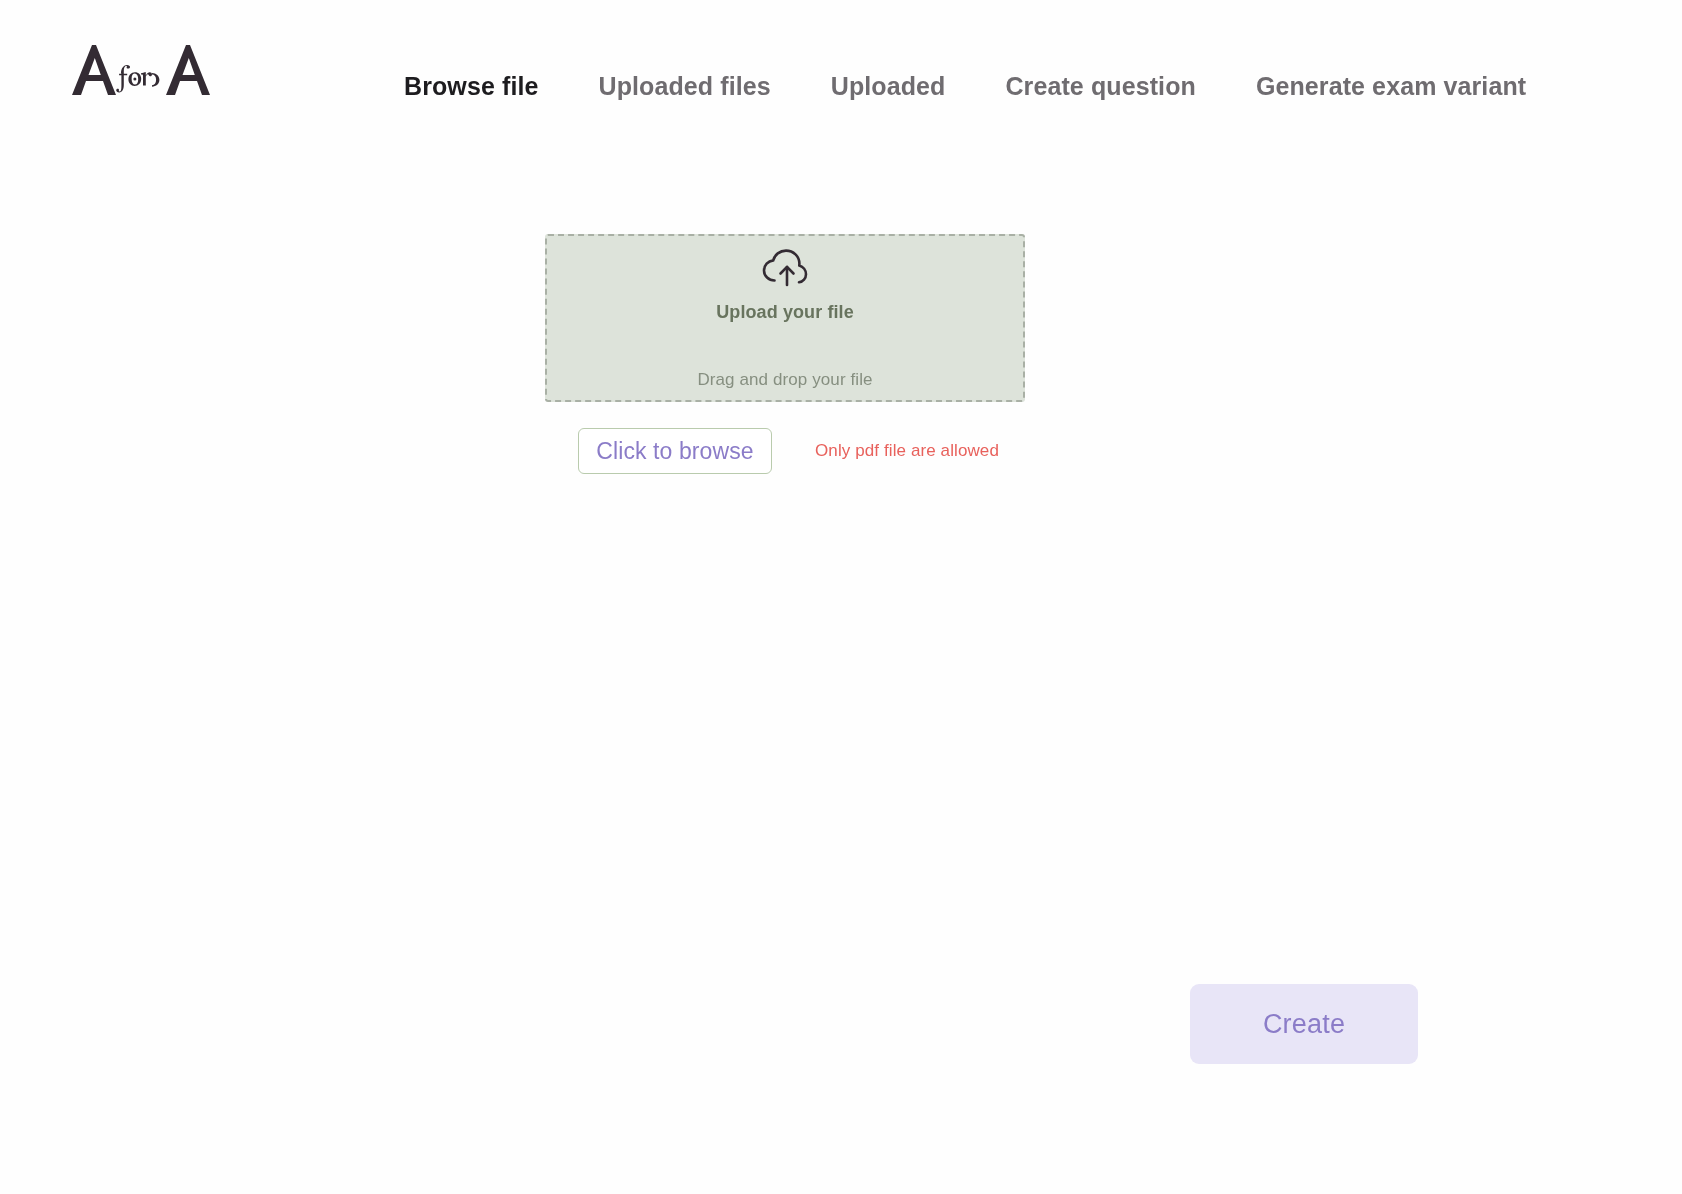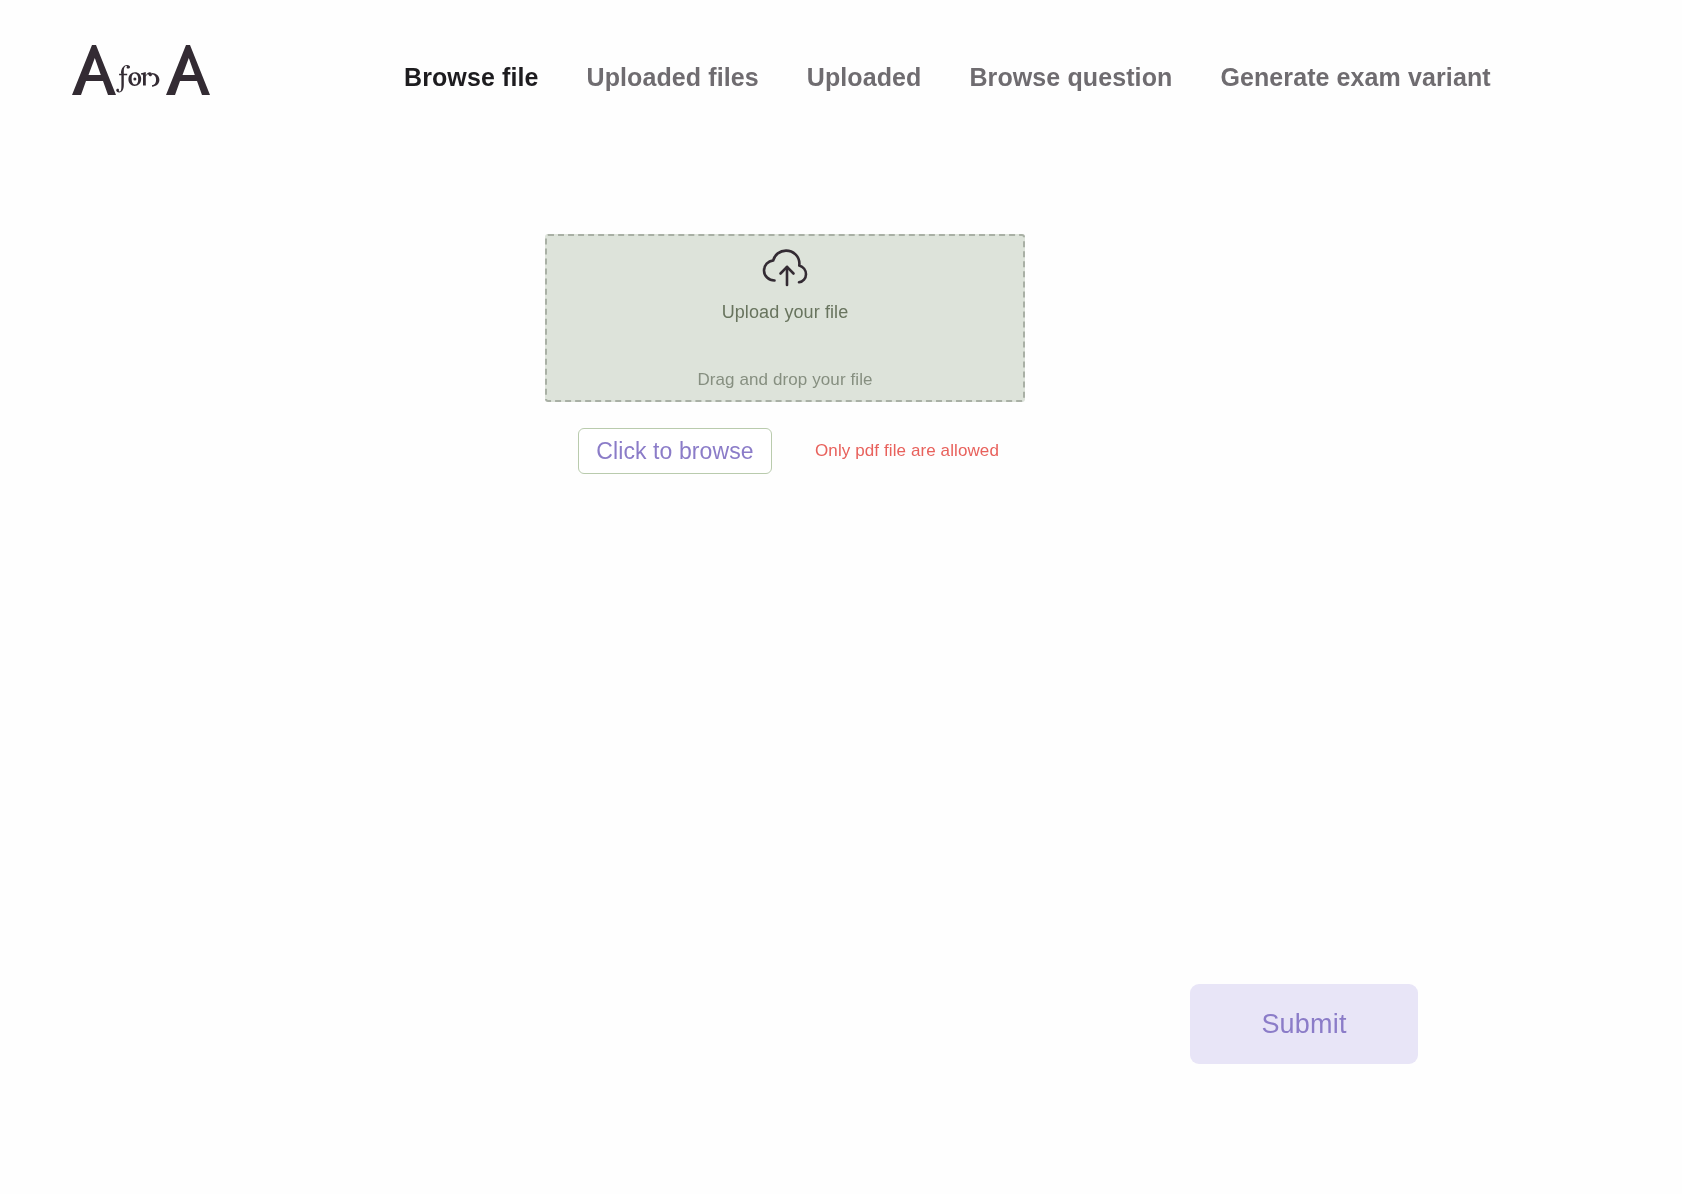--- a/index.html
+++ b/index.html
@@ -37,24 +37,24 @@
     height: 68px;
     display: flex;
     align-items: center;
   }
 
   .logo svg { display: block; }
 
   .nav {
     position: absolute;
     left: 404px;
-    top: 62px;
+    top: 71px;
     display: flex;
     align-items: baseline;
-    gap: 48px;
+    gap: 60px;
     white-space: nowrap;
   }
 
   .nav-item {
     font-size: 25px;
     line-height: 1.2;
     color: #6f6c70;
     font-weight: 700;
     letter-spacing: 0.1px;
     cursor: pointer;
@@ -92,21 +92,21 @@
     margin-bottom: 12px;
     display: flex;
     align-items: center;
     justify-content: center;
   }
 
   .cloud-icon svg { display: block; }
 
   .dz-title {
     font-size: 18px;
-    font-weight: 400;
+    font-weight: 700;
     color: #68745e;
     letter-spacing: 0.1px;
     margin-bottom: 11px;
   }
 
   .dz-sub {
     font-size: 17px;
     font-weight: 400;
     color: #868f80;
     letter-spacing: 0.1px;
@@ -196,21 +196,21 @@
 
           <path d="M86 34 c4.3 0 7.4 3 7.4 6.8 c0 3.9 -3.2 6.9 -7.4 6.9 l0 -1.5 c2.5 0 4.1 -2 4.1 -5.4 c0 -3.3 -1.6 -5.3 -4.1 -5.3 Z"></path>
         </g>
       </svg>
     </div>
 
     <nav class="nav">
       <span class="nav-item active">Browse file</span>
       <span class="nav-item">Uploaded files</span>
       <span class="nav-item">Uploaded</span>
-      <span class="nav-item">Browse question</span>
+      <span class="nav-item">Create question</span>
       <span class="nav-item">Generate exam variant</span>
     </nav>
 
   </header>
 
   <main class="upload-wrap">
 
     <div class="dropzone">
       <span class="cloud-icon">
         <svg width="50" height="42" viewBox="0 0 50 42" fill="none" aria-hidden="true">
@@ -223,15 +223,15 @@
       <div class="dz-sub">Drag and drop your file</div>
     </div>
 
     <div class="action-row">
       <button class="browse-btn" type="button">Click to browse</button>
       <span class="error-msg">Only pdf file are allowed</span>
     </div>
 
   </main>
 
-  <button class="submit-btn" type="button">Submit</button>
+  <button class="submit-btn" type="button">Create</button>
 
 </div>
 
 </body></html>

